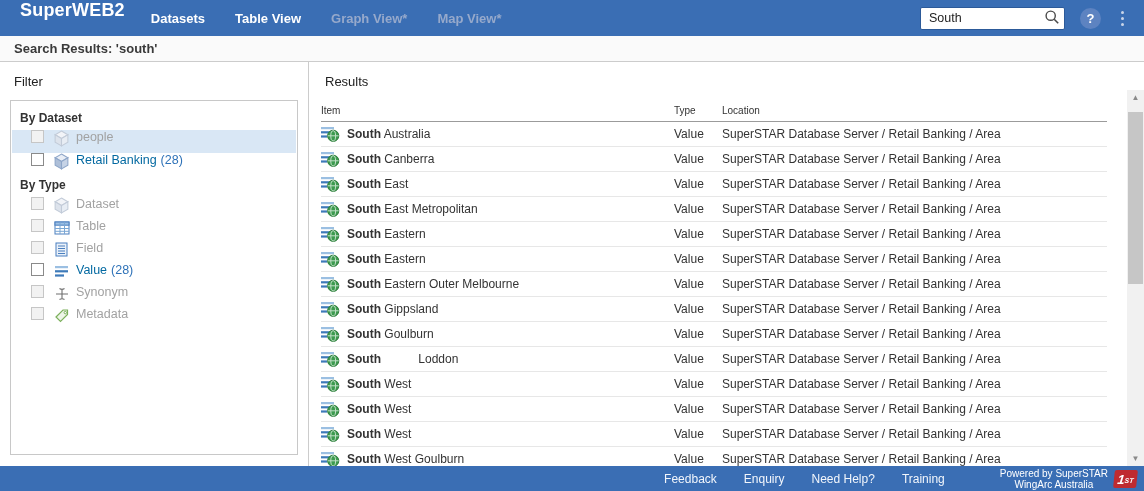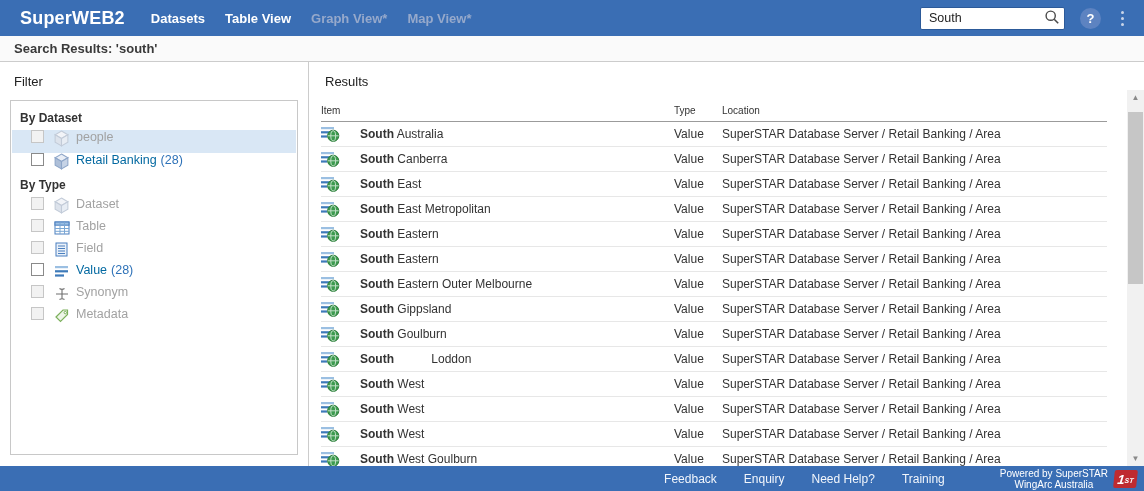--- a/index.html
+++ b/index.html
@@ -1,22 +1,22 @@
 <!DOCTYPE html>
 <html><head>
 <meta charset="utf-8">
 <style>
   * { margin:0; padding:0; box-sizing:border-box; }
   html,body { width:1144px; height:491px; overflow:hidden; }
   body { font-family:"Liberation Sans", sans-serif; background:#fff; color:#333; display:flex; flex-direction:column; }
 
   
-  .navbar { height:36px; background:#3a6eb4; display:flex; align-items:center; flex:none; }
+  .navbar { height:36px; background:#3a6eb4; display:flex; flex:none; }
   .brand { color:#fff; font-size:18px; font-weight:bold; margin:0 14px 0 20px; letter-spacing:.2px; }
-  .nav-tabs { display:flex; align-items:center; gap:20px; margin-left:12px; }
+  .nav-tabs { display:flex; align-items:center; gap:30px; margin-left:12px; }
   .nav-tab { color:#fff; font-size:13px; font-weight:bold; cursor:pointer; white-space:nowrap; }
   .nav-tab.disabled { color:#96a9cb; cursor:default; }
   .nav-right { margin-left:auto; display:flex; align-items:center; margin-right:10px; }
   .search-wrap { position:relative; }
   .search-input { width:145px; height:23px; border:1px solid #2c5a99; border-radius:2px; font-family:"Liberation Sans",sans-serif;
                   font-size:12.5px; color:#222; padding:0 26px 0 8px; outline:none; background:#fff; }
   .search-btn { position:absolute; right:3px; top:2px; width:20px; height:19px; border:none; background:transparent; cursor:pointer; padding:0; }
   .help-btn { width:21px; height:21px; border-radius:50%; background:#5d83c1; color:#fff; font-size:13px; font-weight:bold;
               display:flex; align-items:center; justify-content:center; margin-left:15px; cursor:pointer; }
   .kebab { display:flex; flex-direction:column; gap:3px; margin:0 8px 0 18px; cursor:pointer; padding:2px; }
@@ -43,21 +43,21 @@
   .f-label.disabled { color:#a2a2a2; }
   .f-count { font-size:12.5px; color:#2e72b8; margin-left:4px; }
 
   
   .results-panel { flex:1; background:#fff; padding:12px 0 0 12px; overflow:hidden; position:relative; }
   .results-table { margin-right:37px; }
   .thead { display:grid; grid-template-columns:353px 48px 1fr; align-items:center; height:22px;
            border-bottom:1px solid #9b9b9b; font-size:10px; font-weight:normal; color:#333; margin-top:10px; }
   .trow { display:grid; grid-template-columns:353px 48px 1fr; align-items:center; height:25px;
           border-bottom:1px solid #e7e7e7; font-size:12px; color:#333; cursor:pointer; }
-  .item-cell { display:flex; align-items:center; gap:20px; overflow:hidden; }
+  .item-cell { display:flex; align-items:center; gap:7px; overflow:hidden; }
   .item-name b { font-weight:bold; }
   .r-icon { width:19px; height:16px; position:relative; flex:none; }
 
   
   .vscroll { position:absolute; top:28px; right:0; bottom:0; width:17px; background:#f1f1f1; }
   .vs-arrow { position:absolute; left:0; width:17px; height:15px; display:flex; align-items:center; justify-content:center;
               font-size:8px; color:#8a8a8a; cursor:pointer; }
   .vs-up { top:0; } .vs-down { bottom:0; }
   .vs-thumb { position:absolute; left:1px; width:15px; top:22px; height:172px; background:#c6c6c6; cursor:pointer; }
 

